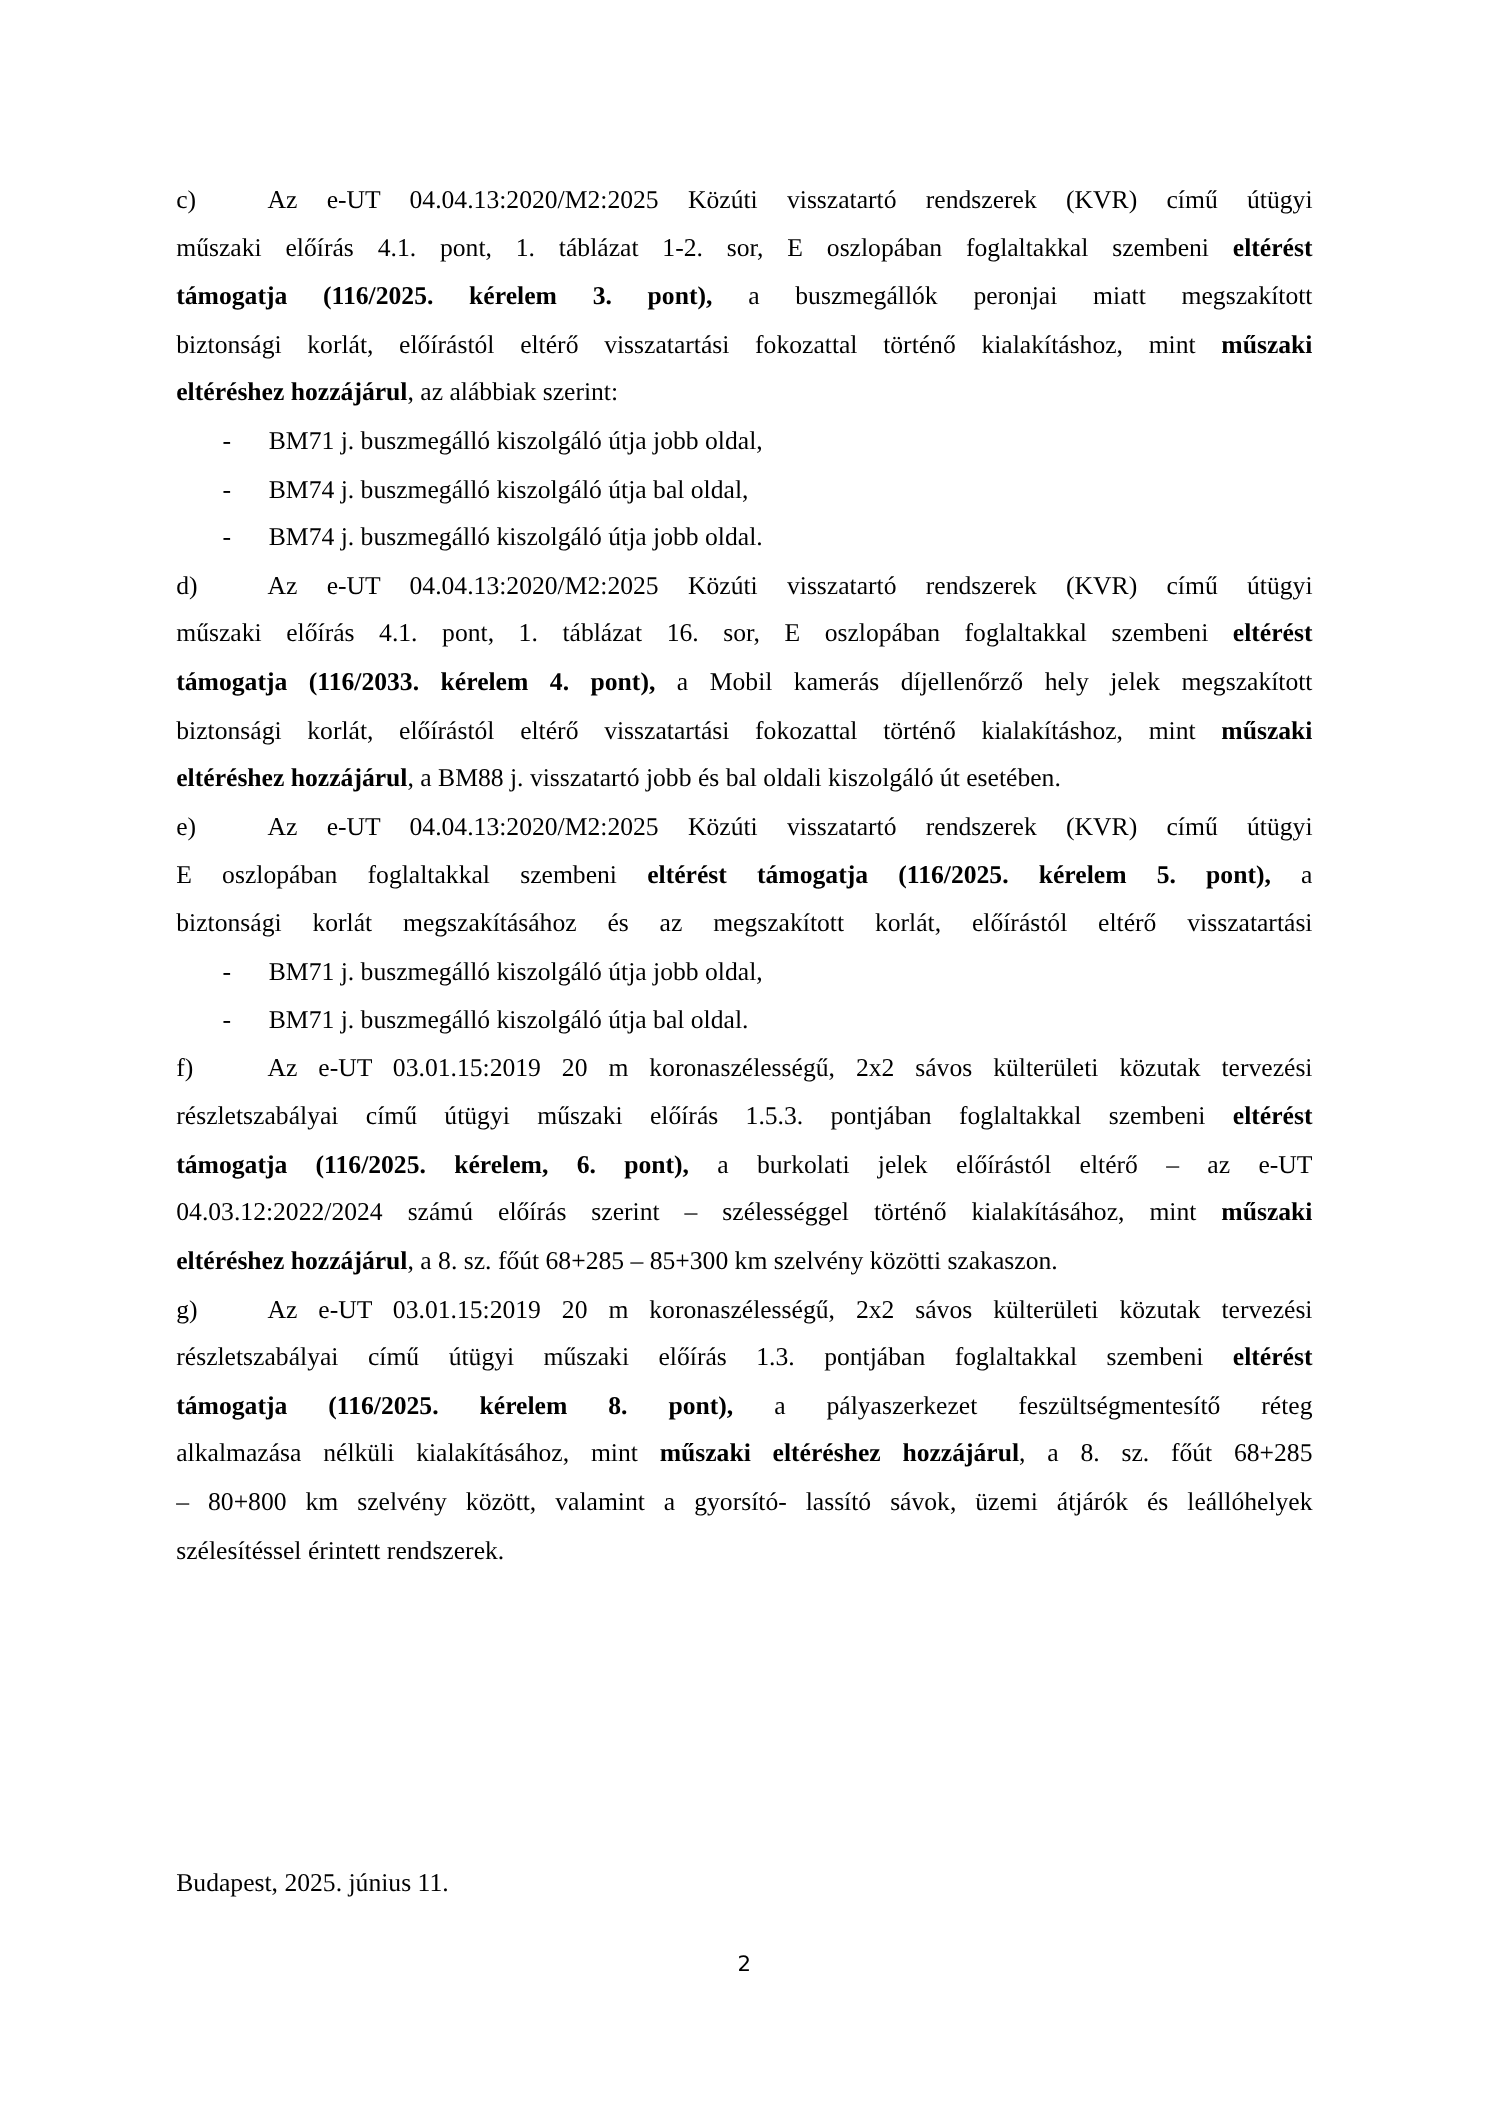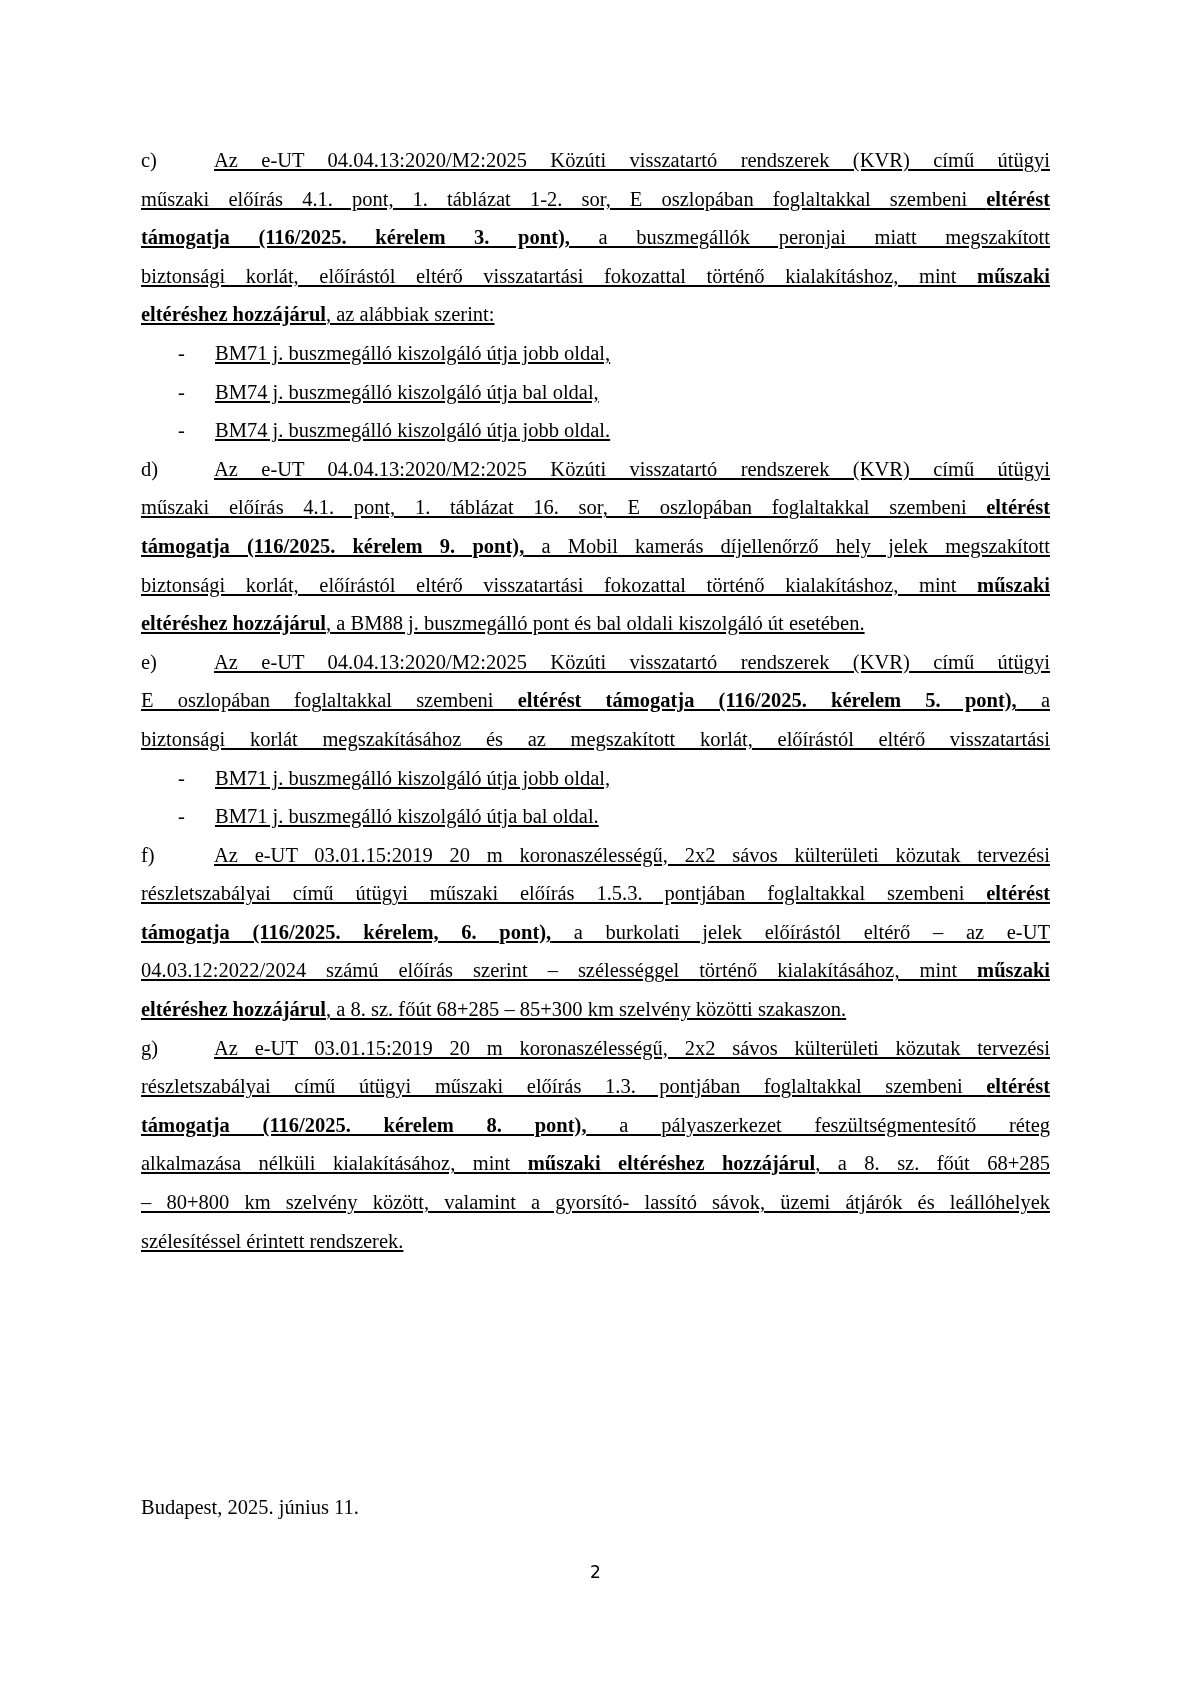--- a/index.html
+++ b/index.html
@@ -2,21 +2,21 @@
 <html><head>
 <meta charset="utf-8">
 <style>
   html, body { margin: 0; padding: 0; background: #ffffff; }
   body { width: 1191px; height: 1684px; position: relative; overflow: hidden; }
   .page {
     position: absolute; left: 0; top: 0; width: 1191px; height: 1684px;
     font-family: "Liberation Serif", "DejaVu Serif", serif;
     color: #000000; font-size: 20.5px;
   }
-  .content { position: absolute; left: 141px; top: 141px; width: 909px; text-decoration: underline; }
+  .content { position: absolute; left: 141px; top: 141px; width: 909px; }
   .line {
     height: 38.6px; line-height: 38.6px; white-space: nowrap;
     text-align: justify; text-align-last: justify;
   }
   .line.last { text-align-last: left; }
   .label { display: inline-block; width: 73px; text-align: left; }
   .bullet-line { height: 38.6px; line-height: 38.6px; white-space: nowrap; }
   .dash { display: inline-block; width: 37px; text-align: left; padding-left: 37px; }
   b { font-weight: bold; }
   .date { position: absolute; left: 141px; top: 1488px; line-height: 38px; text-align: right; }
@@ -36,23 +36,23 @@
         <div class="line"><b>támogatja (116/2025. kérelem 3. pont),</b><span> a buszmegállók peronjai miatt megszakított</span></div>
         <div class="line"><span>biztonsági korlát, előírástól eltérő visszatartási fokozattal történő kialakításhoz, mint </span><b>műszaki</b></div>
         <div class="line last"><b>eltéréshez hozzájárul</b><span>, az alábbiak szerint:</span></div>
         <div class="bullet-line"><span class="dash">-</span><span>BM71 j. buszmegálló kiszolgáló útja jobb oldal,</span></div>
         <div class="bullet-line"><span class="dash">-</span><span>BM74 j. buszmegálló kiszolgáló útja bal oldal,</span></div>
         <div class="bullet-line"><span class="dash">-</span><span>BM74 j. buszmegálló kiszolgáló útja jobb oldal.</span></div>
       </div>
       <div>
         <div class="line"><span class="label">d)</span><span>Az e-UT 04.04.13:2020/M2:2025 Közúti visszatartó rendszerek (KVR) című útügyi</span></div>
         <div class="line"><span>műszaki előírás 4.1. pont, 1. táblázat 16. sor, E oszlopában foglaltakkal szembeni </span><b>eltérést</b></div>
-        <div class="line"><b>támogatja (116/2025. kérelem 9. pont),</b><span> a Mobil kamerás díjellenőrző hely jelek megszakított</span></div>
+        <div class="line"><b>támogatja (116/2033. kérelem 4. pont),</b><span> a Mobil kamerás díjellenőrző hely jelek megszakított</span></div>
         <div class="line"><span>biztonsági korlát, előírástól eltérő visszatartási fokozattal történő kialakításhoz, mint </span><b>műszaki</b></div>
-        <div class="line last"><b>eltéréshez hozzájárul</b><span>, a BM88 j. buszmegálló pont és bal oldali kiszolgáló út esetében.</span></div>
+        <div class="line last"><b>eltéréshez hozzájárul</b><span>, a BM88 j. visszatartó jobb és bal oldali kiszolgáló út esetében.</span></div>
       </div>
       <div>
         <div class="line"><span class="label">e)</span><span>Az e-UT 04.04.13:2020/M2:2025 Közúti visszatartó rendszerek (KVR) című útügyi</span></div>
         <div class="line"><span>E oszlopában foglaltakkal szembeni </span><b>eltérést támogatja (116/2025. kérelem 5. pont),</b><span> a</span></div>
         <div class="line"><span>biztonsági korlát megszakításához és az megszakított korlát, előírástól eltérő visszatartási</span></div>
         <div class="bullet-line"><span class="dash">-</span><span>BM71 j. buszmegálló kiszolgáló útja jobb oldal,</span></div>
         <div class="bullet-line"><span class="dash">-</span><span>BM71 j. buszmegálló kiszolgáló útja bal oldal.</span></div>
       </div>
       <div>
         <div class="line"><span class="label">f)</span><span>Az e-UT 03.01.15:2019 20 m koronaszélességű, 2x2 sávos külterületi közutak tervezési</span></div>

